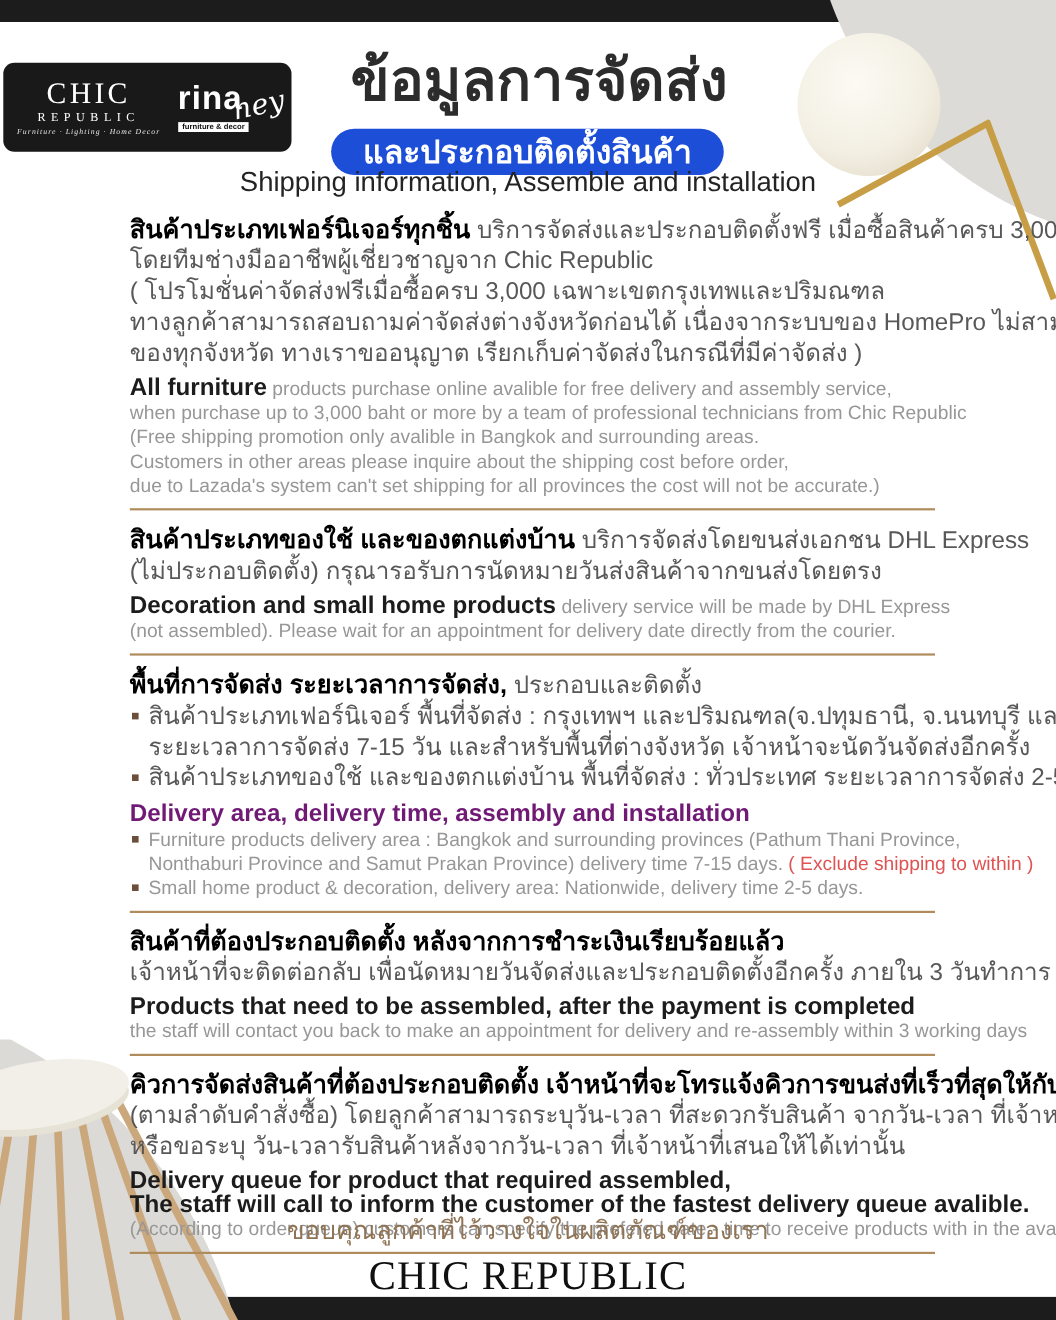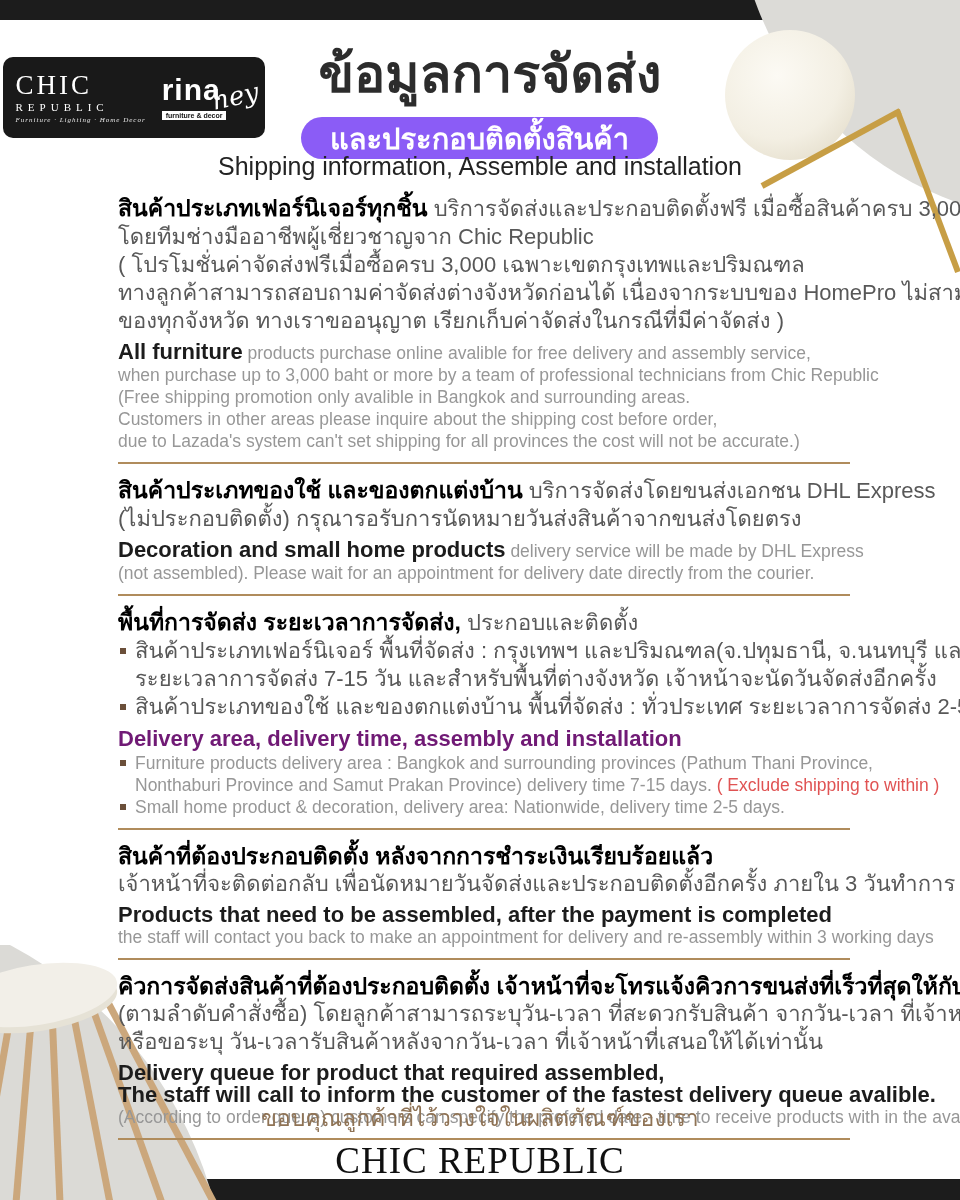--- a/index.html
+++ b/index.html
@@ -14,34 +14,34 @@
   
   .deco-circle-tr { position:absolute; left:735px; top:-448px; width:670px; height:670px; border-radius:50%;
                     background:#dcdbd7; z-index:1; }
   .lamp-sphere { position:absolute; left:725px; top:30px; width:130px; height:130px; border-radius:50%; z-index:2;
                  background:radial-gradient(circle at 40% 35%, #fcfaf4 0%, #f3efe3 55%, #ddd5c0 100%); }
   .lamp-lines { position:absolute; left:700px; top:0; z-index:3; }
 
   
   .logo-box { position:absolute; left:3px; top:57px; width:262px; height:81px; background:#191919; border-radius:10px;
               display:flex; align-items:center; justify-content:center; gap:16px; z-index:4; color:#fff; }
-  .chic-logo { line-height:1; }
+  .chic-logo { text-align:center; line-height:1; }
   .chic-name { font-family:"Liberation Serif", serif; font-size:27px; letter-spacing:3px; font-weight:400; }
   .chic-sub  { font-family:"Liberation Serif", serif; font-size:11px; letter-spacing:5px; margin-top:3px; }
   .chic-tagline { font-family:"Liberation Serif", serif; font-style:italic; font-size:7px; letter-spacing:1px; margin-top:4px; color:#e8e8e8; }
   .rina-logo { position:relative; text-align:left; line-height:1; padding-right:26px; }
   .rina-name { font-size:30px; font-weight:800; letter-spacing:1px; }
   .rina-sub  { display:inline-block; background:#fff; color:#111; font-size:7px; font-weight:700; padding:1px 4px; margin-top:2px; }
   .rina-script { position:absolute; right:-6px; top:8px; font-family:"DejaVu Serif", serif; font-style:italic; font-size:26px; transform:rotate(-12deg); }
 
   
   .main-title { position:absolute; left:280px; top:36px; width:420px; text-align:center; z-index:5;
                 font-size:52px; font-weight:800; color:#2c2c2c; line-height:76px; }
   .badge { position:absolute; left:301px; top:117px; width:357px; height:42px; border-radius:22px; z-index:5;
-           background:#8b5cf6; color:#fff; font-size:29px; font-weight:700; text-align:center; line-height:44px; }
+           background:#1d4ed8; color:#fff; font-size:29px; font-weight:700; text-align:center; line-height:44px; }
   .subtitle { position:absolute; left:0; top:152px; width:960px; text-align:center; z-index:5;
               font-size:25px; font-weight:500; color:#232323; }
 
   
   .content { position:absolute; left:118px; top:194px; width:732px; z-index:5; }
   .th-p   { font-size:22px; line-height:28px; color:#585858; }
   .line   { white-space:nowrap; }
   .th-lead { font-weight:700; font-size:23px; color:#000000; }
   .en-p   { font-size:17.5px; line-height:21px; color:#979797; margin-top:6px; }
   .en-p .line { line-height:22px; }

